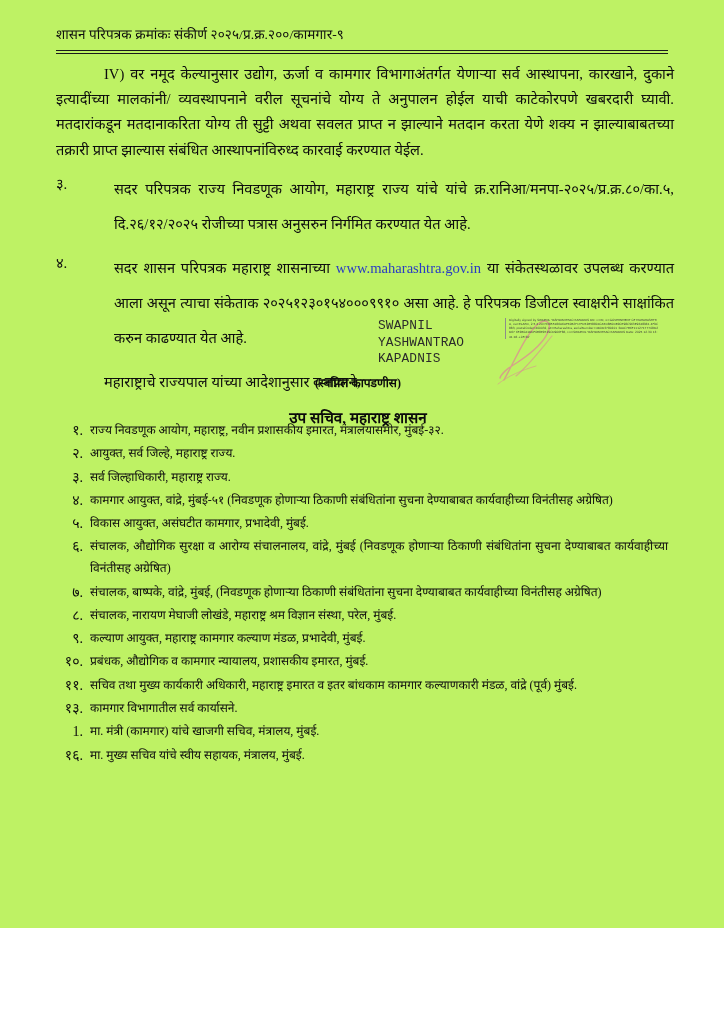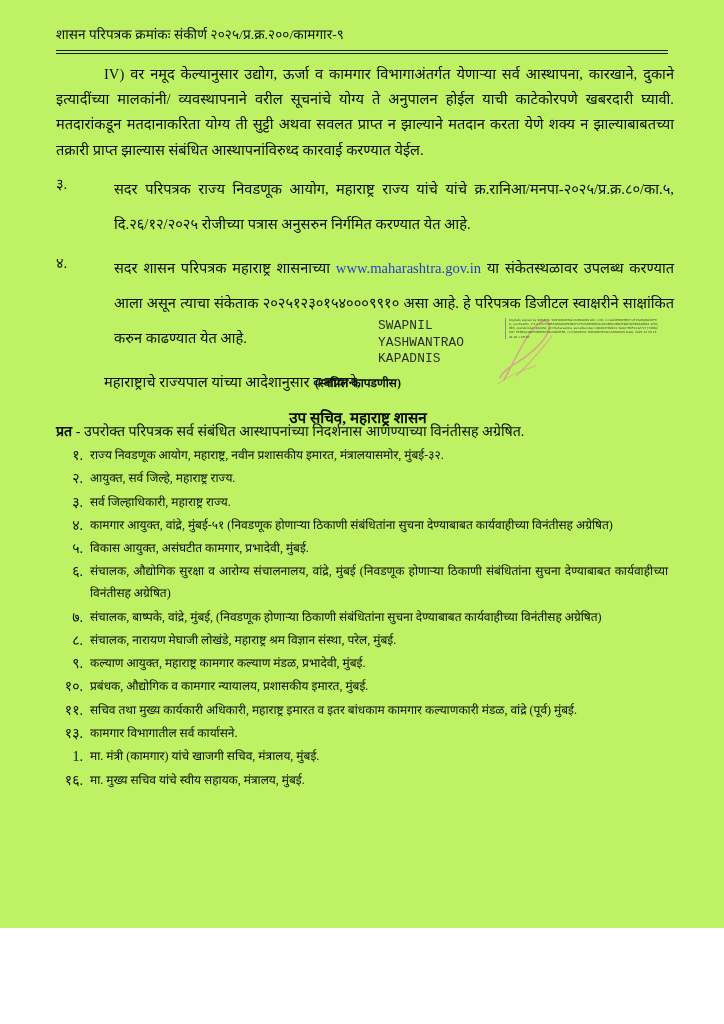--- a/index.html
+++ b/index.html
@@ -258,21 +258,20 @@
 
     <div class="sig-cert">Digitally signed by SWAPNIL YASHWANTRAO KAPADNIS DN: c=IN, o=GOVERNMENT OF MAHARASHTRA, ou=ELARD, 2.5.4.20=53855186A6AF50B2F17FD52B58804CA5D8B0DB9CE98C963E9648961 4F9C883, postalCode=400032, st=Maharashtra, serialNumber=4D0D3780201 3AAC7B6F11127177708D2D67 6F2B0A1DDF0B8E9729CD906F86, cn=SWAPNIL YASHWANTRAO KAPADNIS Date: 2025.12.30 13:41:46 +05'30'</div>
 
     <div class="sig-officer">
       <div class="nm">(स्वप्निल कापडणीस)</div>
       <div class="desig">उप सचिव, महाराष्ट्र शासन</div>
     </div>
   </div>
 
   <div class="dist-wrap">
-    <div class="dist-head"><b>प्रत</b><span> - उपरोक्त परिपत्रक सर्व संबंधित आस्थापनांच्या निदर्शनास आणण्याच्या विनंतीसह अग्रेषित.</span></div>
 
     <ol class="dist-list">
       <li>
           <span class="lnum">१.</span>
           <span class="ltxt">राज्य निवडणूक आयोग, महाराष्ट्र, नवीन प्रशासकीय इमारत, मंत्रालयासमोर, मुंबई-३२.</span>
         </li>
       <li>
           <span class="lnum">२.</span>
           <span class="ltxt">आयुक्त,  सर्व जिल्हे, महाराष्ट्र राज्य.</span>
         </li>

